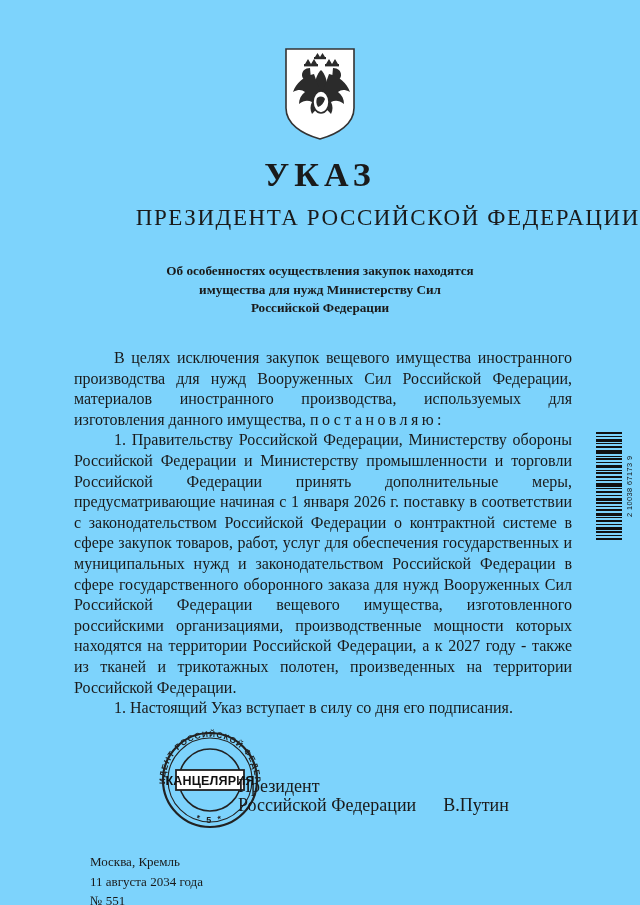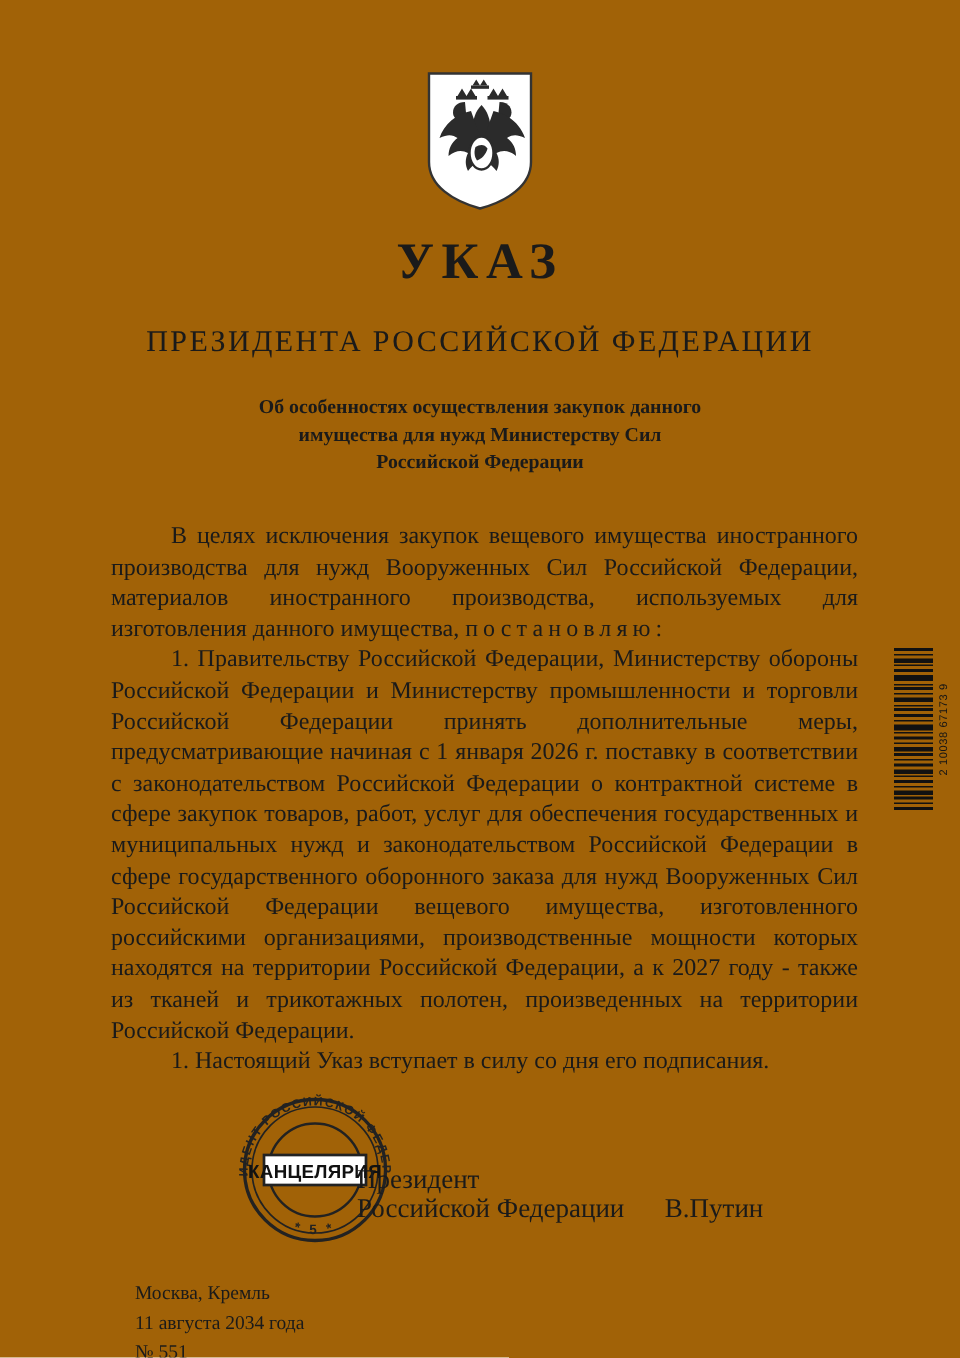--- a/index.html
+++ b/index.html
@@ -15,21 +15,21 @@
     overflow: hidden;
     font-family: "Liberation Serif", "DejaVu Serif", serif;
     color: #1a1a1a;
   }
 
   .page {
     position: absolute;
     inset: 0;
     width: 640px;
     height: 905px;
-    background: #a16207;
+    background: #7dd3fc;
   }
 
   
   .emblem-wrap {
     position: absolute;
     left: 0;
     right: 0;
     top: 46px;
     display: flex;
     justify-content: center;
@@ -51,26 +51,25 @@
     font-weight: 700;
     letter-spacing: 5px;
     line-height: 1;
     font-family: "Liberation Serif", "DejaVu Serif", serif;
   }
   .title-president {
     position: absolute;
     left: 0;
     right: 0;
     top: 206px;
-    text-align: center;
-    font-size: 20px;
+    text-align: right;
+    font-size: 23px;
     font-weight: 400;
     letter-spacing: 1.6px;
     line-height: 1;
-    margin-top: 12px;
   }
 
   .subtitle {
     position: absolute;
     left: 120px;
     width: 400px;
     top: 262px;
     text-align: center;
     font-size: 13.2px;
     font-weight: 700;
@@ -207,21 +206,21 @@
         <ellipse cx="39" cy="56" rx="8" ry="11" fill="#ffffff" stroke="#2b2b2b" stroke-width="1.6"></ellipse>
         <path d="M35 52 c3-2 6-2 8 1 c-1 4-4 7-7 8 c-2-3-2-6-1-9 z"></path>
       </g>
     </svg>
   </div>
 
   <div class="title-ukaz">УКАЗ</div>
   <div class="title-president">ПРЕЗИДЕНТА РОССИЙСКОЙ ФЕДЕРАЦИИ</div>
 
   <div class="subtitle">
-    <div>Об особенностях осуществления закупок данного</div>
+    <div>Об особенностях осуществления закупок находятся</div>
     <div>имущества для нужд Министерству Сил</div>
     <div>Российской Федерации</div>
   </div>
 
   <div class="body-block">
     <p class="para"><span>В целях исключения закупок вещевого имущества иностранного производства для нужд Вооруженных Сил Российской Федерации, материалов иностранного производства, используемых для изготовления данного имущества,</span><span> </span><span class="spaced">постановляю:</span></p>
     <p class="para">1. Правительству Российской Федерации, Министерству обороны Российской Федерации и Министерству промышленности и торговли Российской Федерации принять дополнительные меры, предусматривающие начиная с 1 января 2026 г. поставку в соответствии с законодательством Российской Федерации о контрактной системе в сфере закупок товаров, работ, услуг для обеспечения государственных и муниципальных нужд и законодательством Российской Федерации в сфере государственного оборонного заказа для нужд Вооруженных Сил Российской Федерации вещевого имущества, изготовленного российскими организациями, производственные мощности которых находятся на территории Российской Федерации, а к 2027 году - также из тканей и трикотажных полотен, произведенных на территории Российской Федерации.</p>
     <p class="para">1. Настоящий Указ вступает в силу со дня его подписания.</p>
   </div>
 

